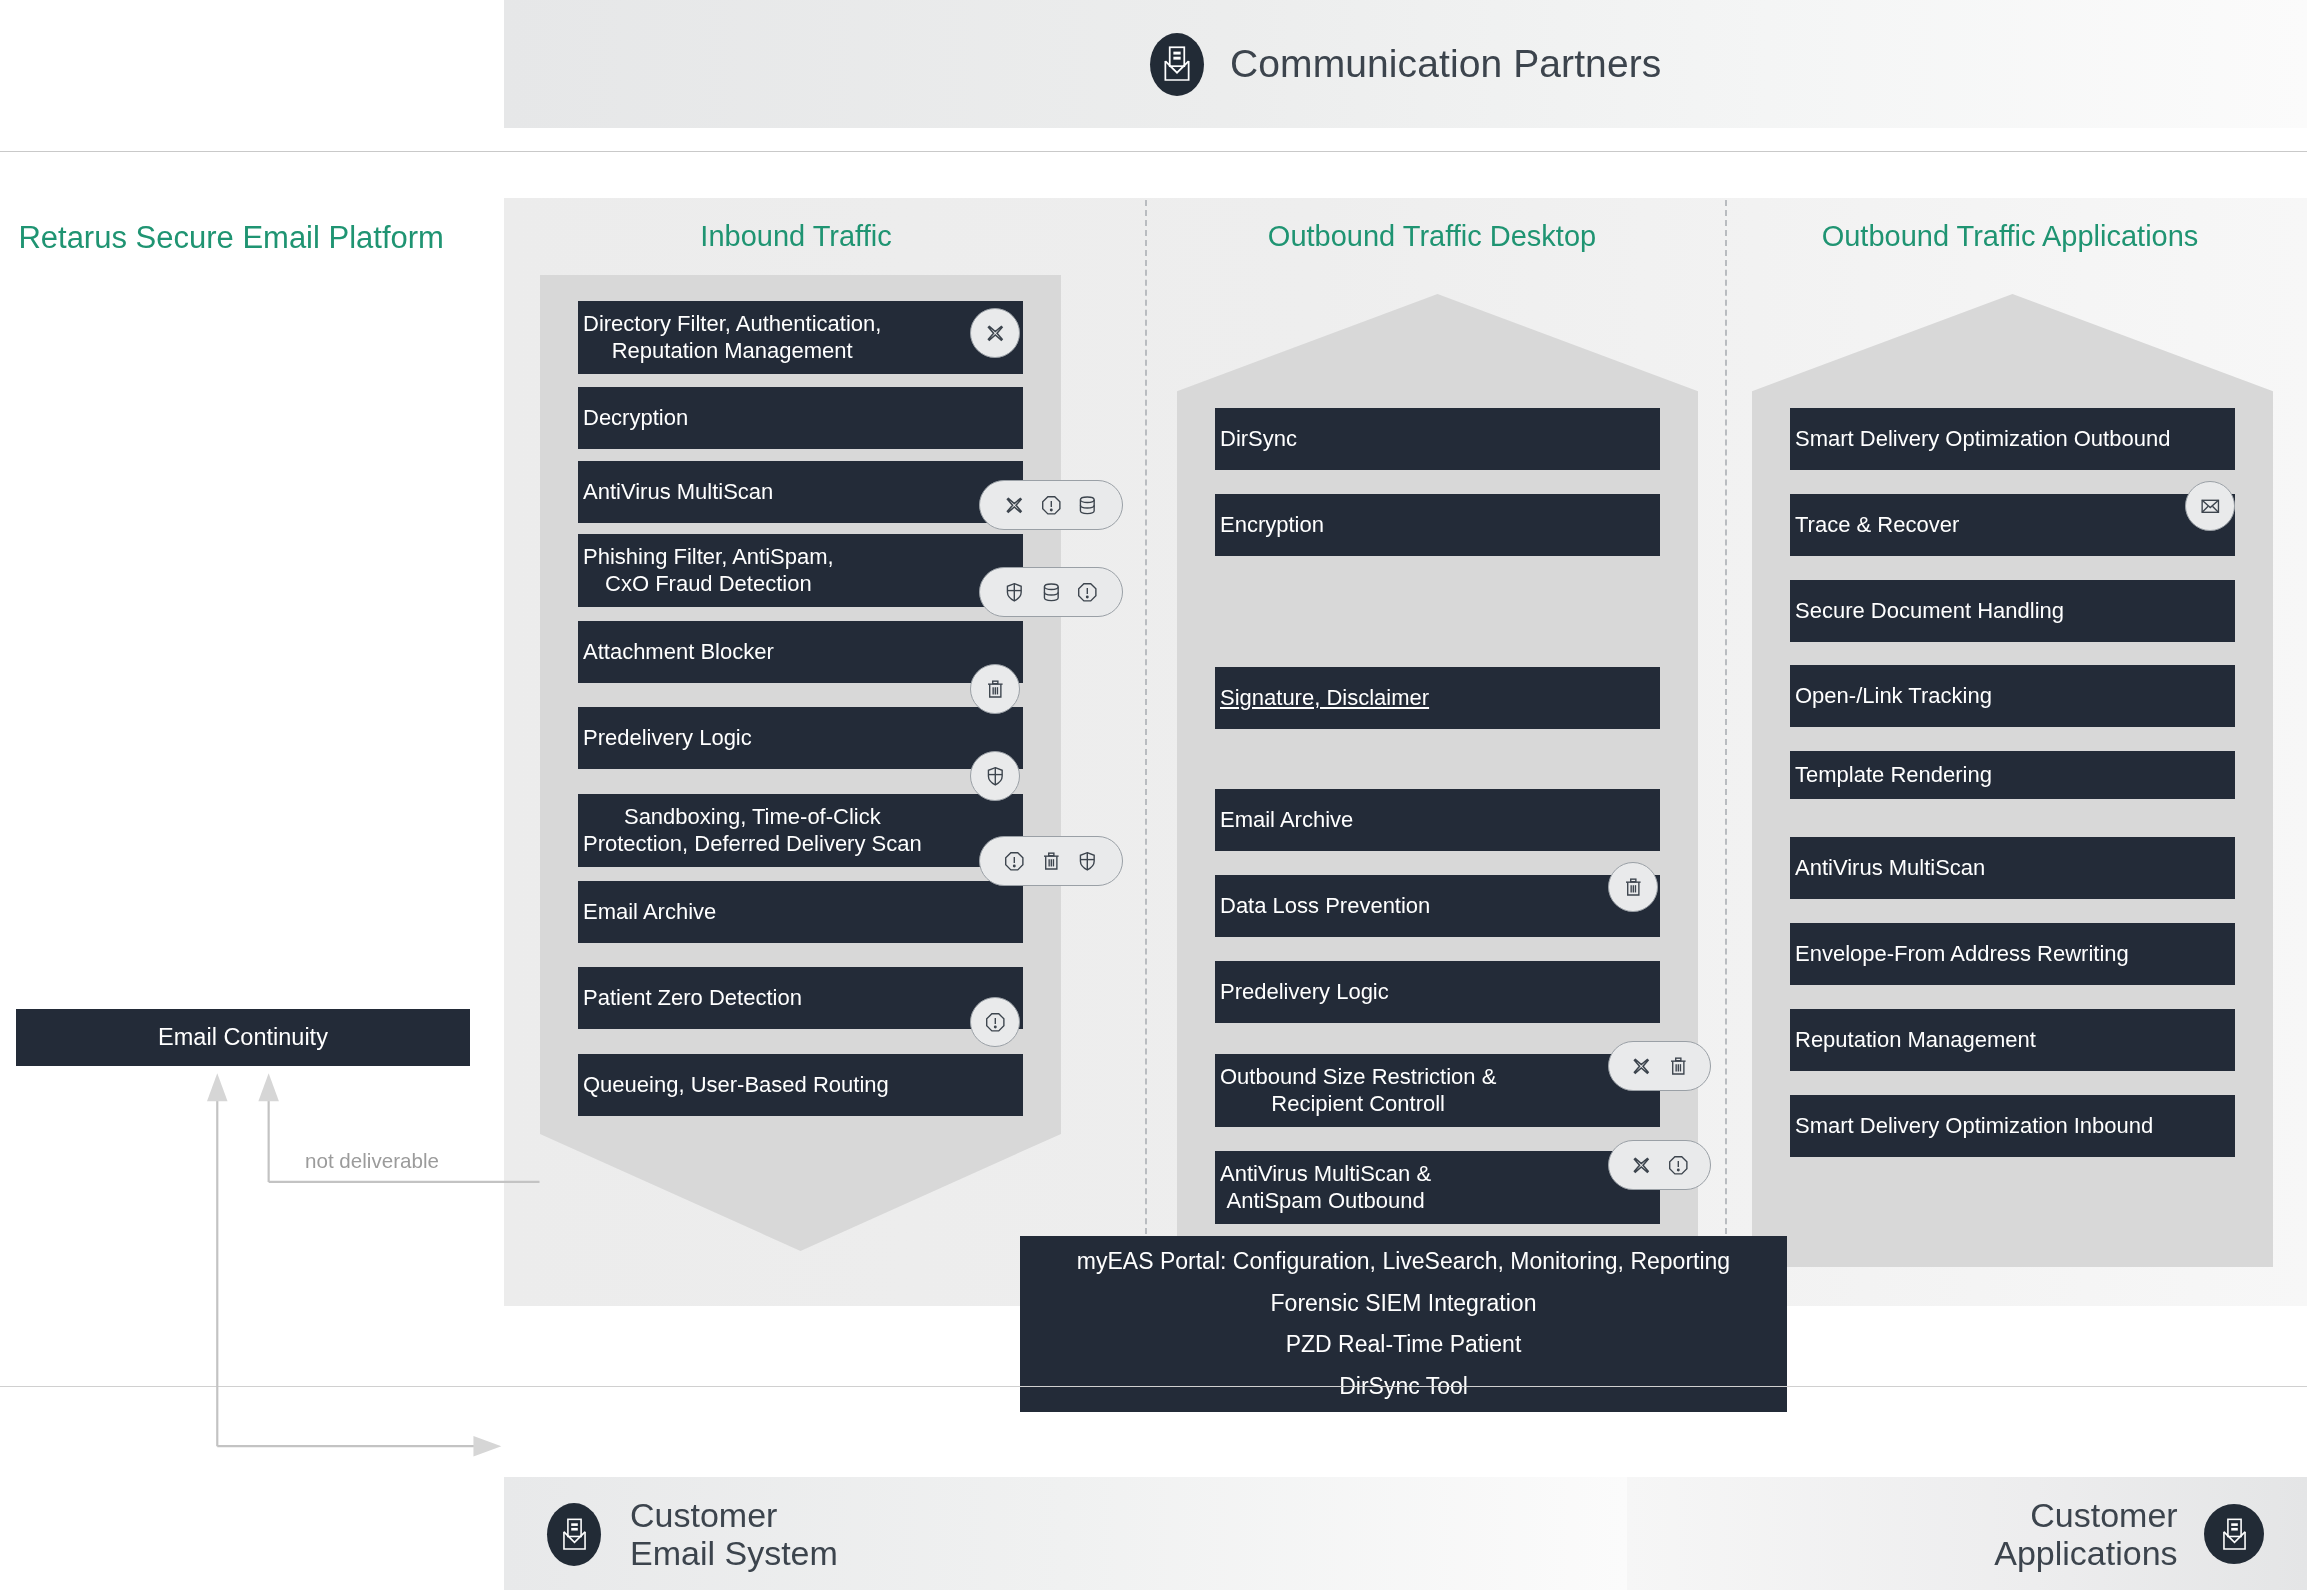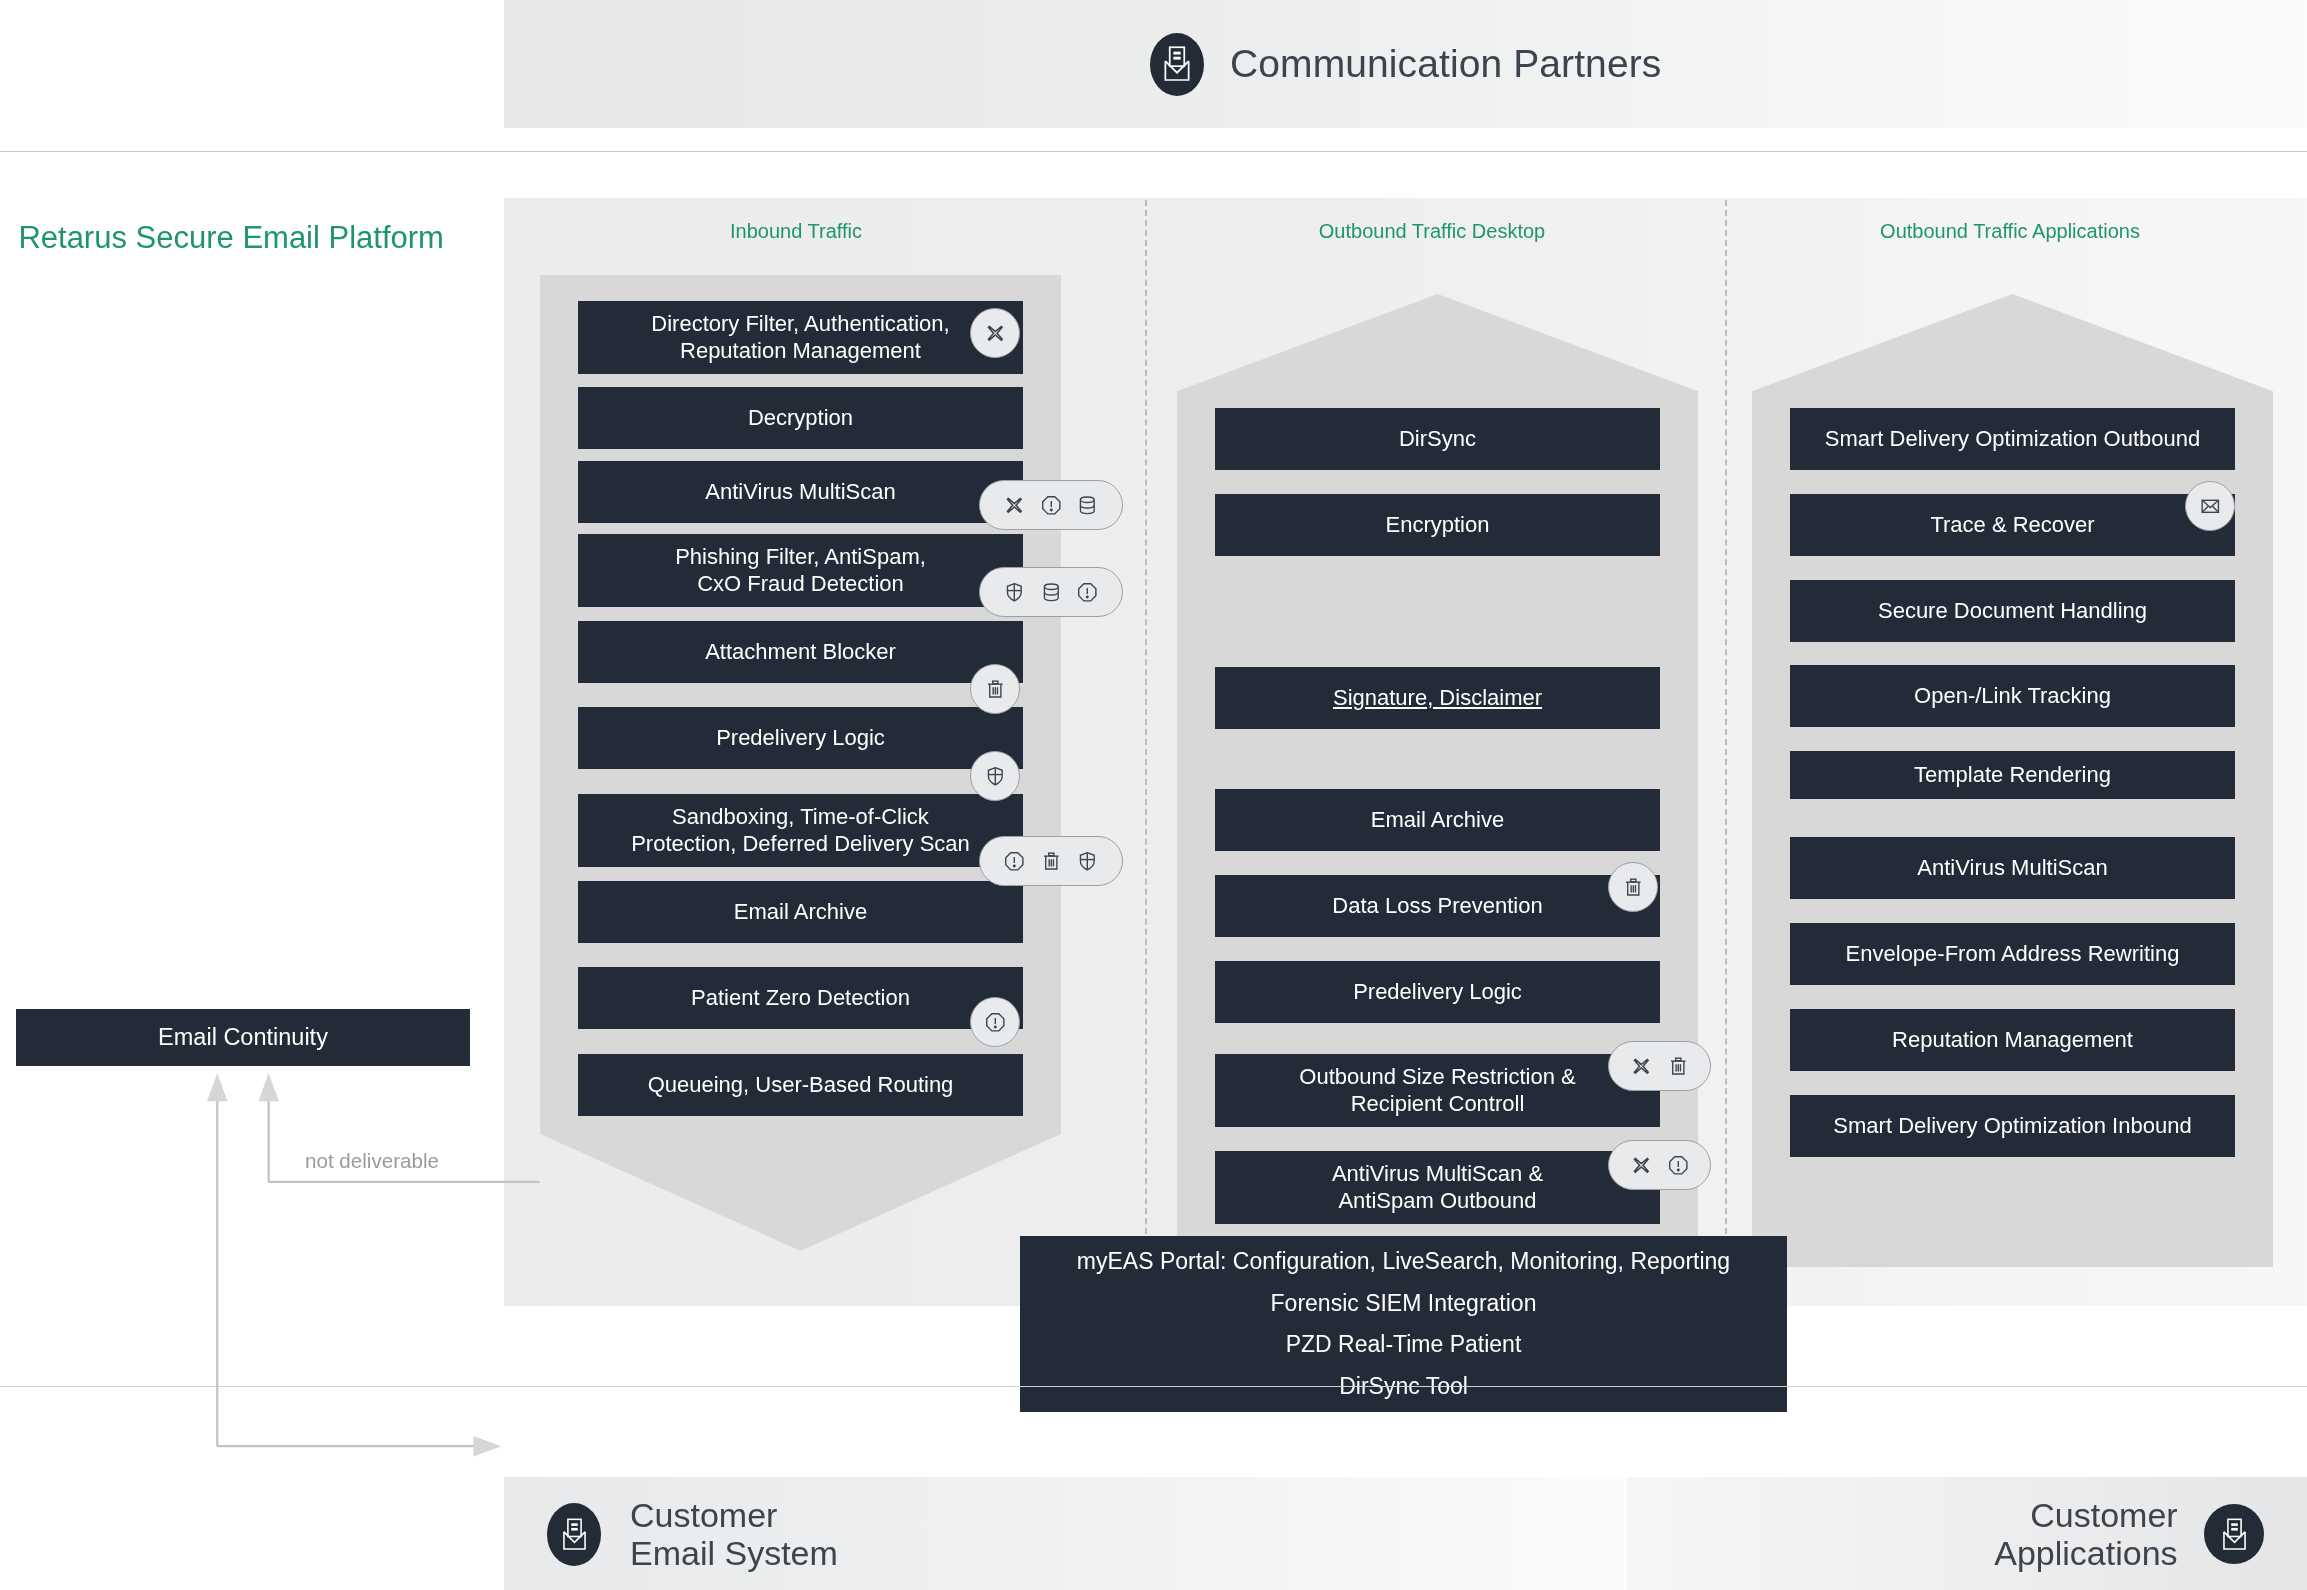--- a/index.html
+++ b/index.html
@@ -22,32 +22,32 @@
   
   #platform-label{left:18.4px;top:220px;font-size:31px;color:#1f9472;white-space:nowrap;}
 
   
   #platform-box{left:504px;top:198px;width:1803px;height:1108px;
      background:linear-gradient(90deg,#ececec 0%,#eeeeee 45%,#f7f7f7 100%);}
 
   .divider-dash{position:absolute;border-left:2.2px dashed #b9bcc0;}
 
   
-  .col-head{position:absolute;font-size:20px;color:#1f9472;text-align:center;
+  .col-head{position:absolute;font-size:29px;color:#1f9472;text-align:center;
      white-space:nowrap;transform:translateX(-50%);}
 
   
   .stack{position:absolute;}
   .stack-bg{position:absolute;left:0;top:0;width:100%;height:100%;background:#d8d8d8;}
   .stack-bg.pent-down{clip-path:polygon(0 0,100% 0,100% 88%,50% 100%,0 88%);}
   .stack-bg.pent-up{clip-path:polygon(50% 0,100% 10%,100% 100%,0 100%,0 10%);}
 
   .row{position:absolute;left:38px;right:38px;background:#232b38;color:#ffffff;
-     display:flex;align-items:center;justify-content:center;text-align:center;
-     font-size:22px;line-height:1.22;padding:0 21px;box-sizing:border-box;}
+     display:flex;align-items:center;text-align:center;
+     font-size:22px;line-height:1.22;padding:0 5px;box-sizing:border-box;}
 
   
   .badge{position:absolute;background:#e9eaeb;border:1.5px solid #9aa0a6;
      border-radius:733px;display:flex;align-items:center;justify-content:center;
      gap:16px;box-sizing:border-box;}
   .badge svg{display:block;}
 
   
   #email-continuity{left:16px;top:1009px;width:454px;height:57px;background:#232b38;
      color:#fff;display:flex;align-items:center;justify-content:center;font-size:23.5px;}

